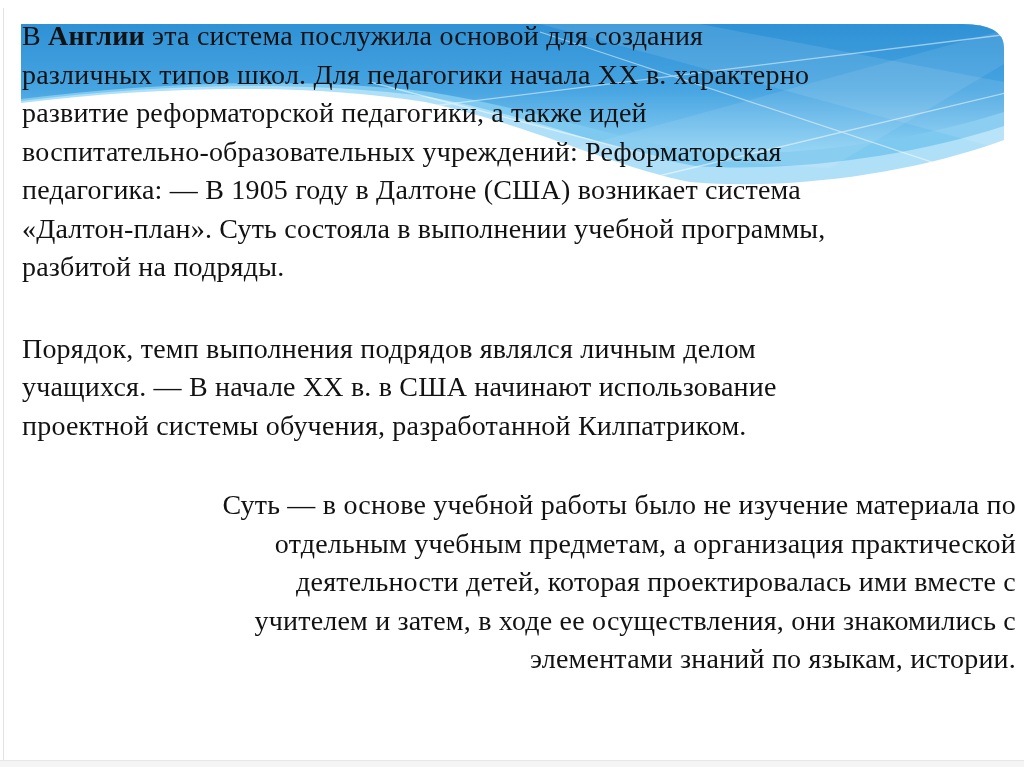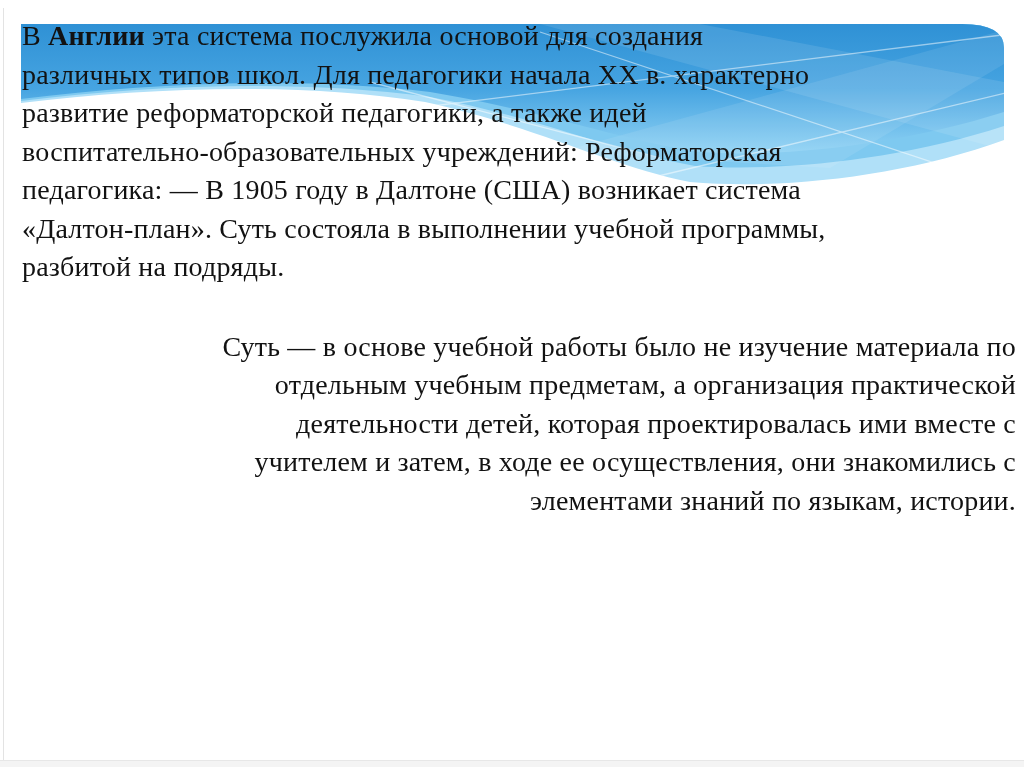--- a/index.html
+++ b/index.html
@@ -92,20 +92,23 @@
 
   <div class="text-block">
     <p class="p1"><span class="inline">В </span><b>Англии</b><span class="inline"> эта система послужила основой для создания
 различных типов школ. Для педагогики начала XX в. характерно
 развитие реформаторской педагогики, а также идей
 воспитательно-образовательных учреждений: Реформаторская
 педагогика: — В 1905 году в Далтоне (США) возникает система
 «Далтон-план». Суть состояла в выполнении учебной программы,
 разбитой на подряды.</span></p>
 
+    <p class="p2"><span class="inline">Порядок, темп выполнения подрядов являлся личным делом
+учащихся. — В начале XX в. в США начинают использование
+проектной системы обучения, разработанной Килпатриком.</span></p>
 
     <p class="p3"><span class="inline">Суть — в основе учебной работы было не изучение материала по
 отдельным учебным предметам, а организация практической
 деятельности детей, которая проектировалась ими вместе с
 учителем и затем, в ходе ее осуществления, они знакомились с
 элементами знаний по языкам, истории.</span></p>
   </div>
 
 </div>
 

